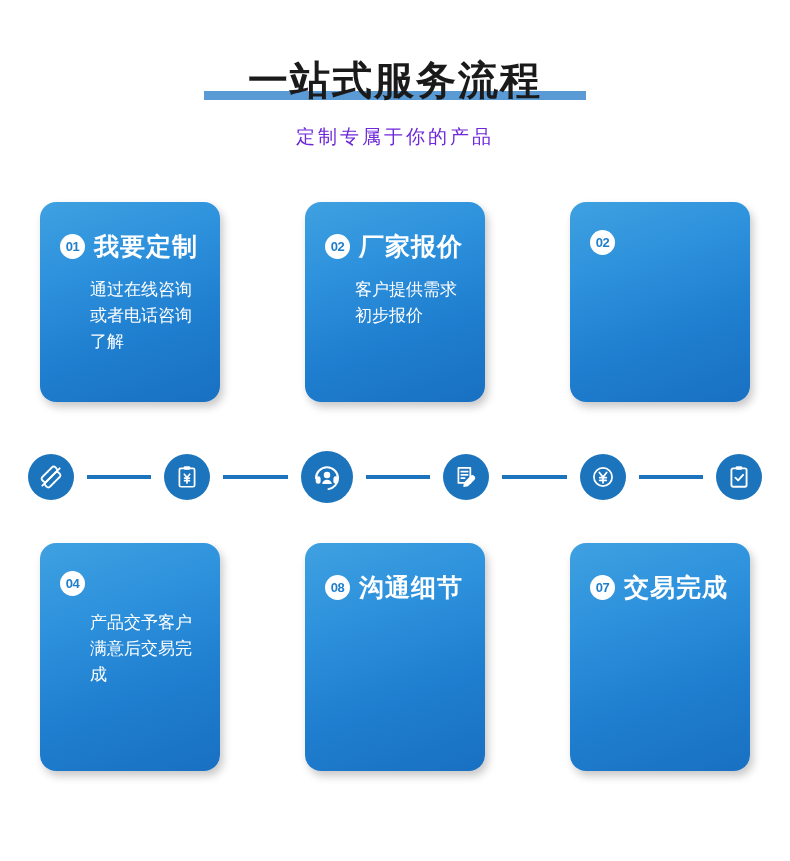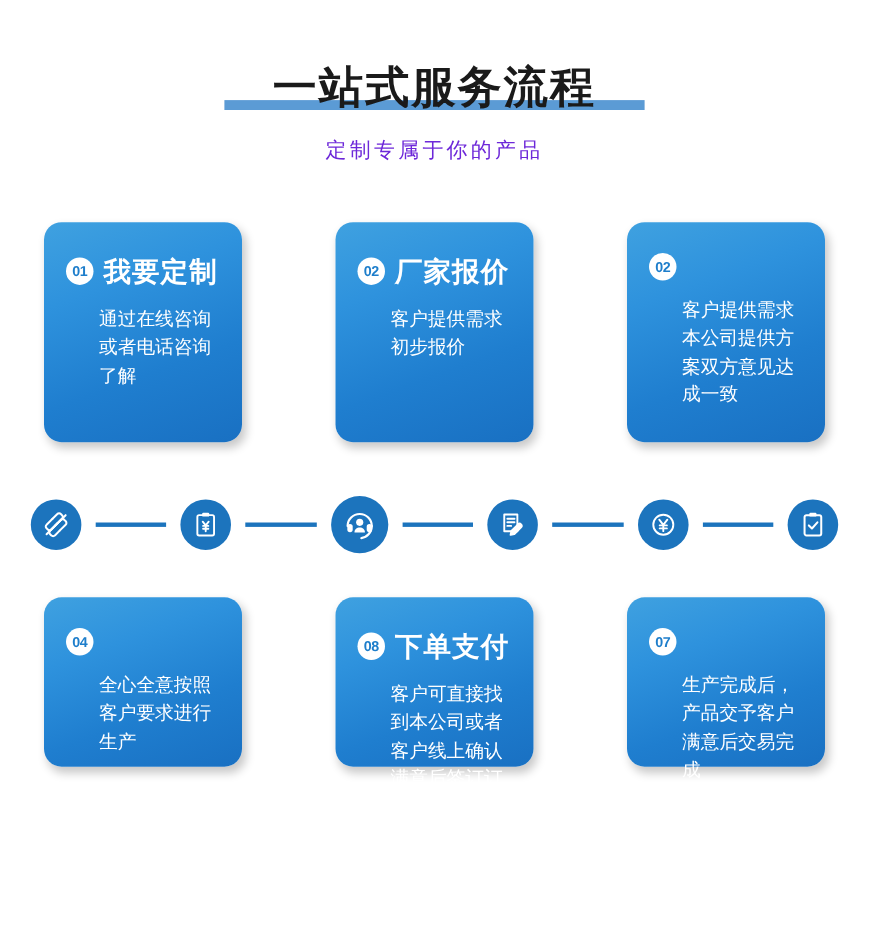--- a/index.html
+++ b/index.html
@@ -72,21 +72,21 @@
   .card {
     width: 180px;
     border-radius: 16px;
     background: linear-gradient(160deg, #3fa1e0 0%, #2e92dd 30%, #1f7ecf 65%, #1970c2 100%);
     box-shadow: 3px 5px 9px rgba(0,0,0,0.22);
     color: #ffffff;
     box-sizing: border-box;
     padding: 28px 12px 20px 16px;
   }
   .card-top { height: 200px; }
-  .card-bottom { height: 154px; }
+  .card-bottom { height: 228px; }
 
   .card-head {
     display: flex;
     align-items: center;
     gap: 9px;
     padding-left: 4px;
   }
   .badge {
     flex: 0 0 auto;
     width: 25px;
@@ -180,21 +180,20 @@
         <div class="badge">02</div>
         <div class="card-title">厂家报价</div>
       </div>
       <div class="card-body">客户提供需求初步报价</div>
     </div>
 
     <div class="card card-top">
       <div class="card-head">
         <div class="badge">02</div>
       </div>
-      <div class="card-body">客户提供需求本公司提供方案双方意见达成一致</div>
     </div>
 
   </div>
 
   <div class="icon-strip">
 
     <div class="icon-circle">
       <svg width="26" height="26" viewBox="0 0 24 24" fill="none" stroke="#ffffff" stroke-width="1.7" stroke-linecap="round" stroke-linejoin="round">
         <path d="M4 20 L13 11"></path>
         <path d="M13 11 L17 7 a2 2 0 0 0 0-3 l-1-1 a2 2 0 0 0-3 0 L9 7"></path>
@@ -266,33 +265,32 @@
     </div>
 
   </div>
 
   <div class="row row-bottom">
 
     <div class="card card-bottom">
       <div class="card-head">
         <div class="badge">04</div>
       </div>
-      <div class="card-body">全心全意按照客户要求进行生产</div>
+      <div class="card-body">产品交予客户满意后交易完成</div>
     </div>
 
     <div class="card card-bottom">
       <div class="card-head">
         <div class="badge">08</div>
-        <div class="card-title">下单支付</div>
-      </div>
-      <div class="card-body">客户可直接找到本公司或者客户线上确认满意后签订订单合同</div>
+        <div class="card-title">沟通细节</div>
+      </div>
     </div>
 
     <div class="card card-bottom">
       <div class="card-head">
         <div class="badge">07</div>
-      </div>
-      <div class="card-body">生产完成后，产品交予客户满意后交易完成</div>
+        <div class="card-title">交易完成</div>
+      </div>
     </div>
 
   </div>
 
 </div>
 
 </body></html>

